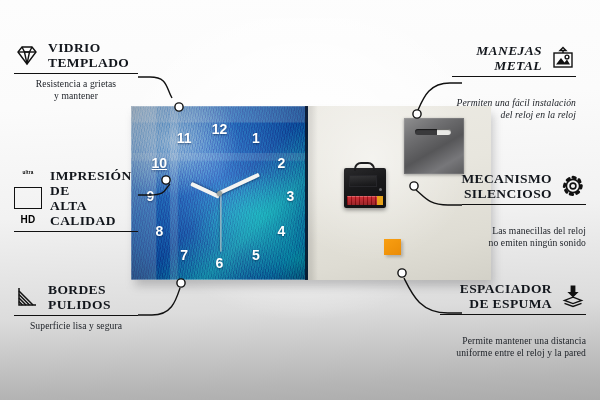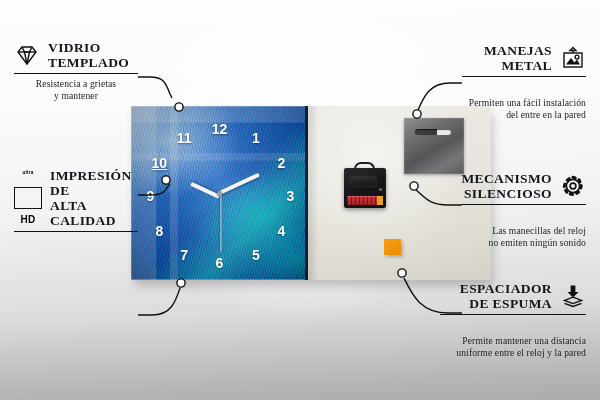--- a/index.html
+++ b/index.html
@@ -233,43 +233,66 @@
         <span class="h">HD</span>
       </span>
       <span class="title">
         <span>IMPRESIÓN DE</span><br>
         <span>ALTA CALIDAD</span>
       </span>
     </div>
     <div class="rule"></div>
   </div>
 
-
-  <div class="feat right" style="left:462px; top:43px; width:124px;">
+  <div class="feat left" style="left:14px; top:282px; width:124px;">
+    <div class="head">
+      <span class="ico">
+        <svg viewBox="0 0 26 24">
+            <g stroke="#111" stroke-width="1.5" fill="none">
+          <path d="M5 3 L5 20 L22 20"></path>
+          <path d="M5 6 L19 20"></path>
+              <path d="M5 9.5 L15.5 20"></path>
+              <path d="M5 13 L12 20"></path>
+              <path d="M5 16.5 L8.5 20"></path>
+        </g>
+          </svg>
+      </span>
+      <span class="title">
+        <span>BORDES</span><br>
+        <span>PULIDOS</span>
+      </span>
+    </div>
+    <div class="rule"></div>
+    <div class="desc">
+      <span>Superficie lisa y segura</span>
+    </div>
+  </div>
+
+  <div class="feat right" style="left:452px; top:43px; width:124px;font-style:italic;">
     <div class="head">
       <span class="title">
         <span>MANEJAS</span><br>
         <span>METAL</span>
       </span>
       <span class="ico">
         <svg viewBox="0 0 26 24">
             <g fill="none" stroke="#111" stroke-width="1.4">
           <path d="M10 4.5 L13 1.5 L16 4.5 Z"></path>
               <path d="M13 4.5 L13 7"></path>
           <rect x="4" y="7" width="18" height="14"></rect>
           <path d="M6 18.5 L11 12 L14.5 16.5 L17 13.5 L20 18.5 Z" fill="#111" stroke="none"></path>
           <circle cx="17" cy="11" r="1.9"></circle>
         </g>
           </svg>
       </span>
     </div>
     <div class="rule"></div>
     <div class="desc">
       <span>Permiten una fácil instalación</span><br>
-      <span>del entre en la pared</span>
+      <span>del reloj en la reloj</span>
     </div>
   </div>
 
   <div class="feat right" style="left:462px; top:171px; width:124px;">
     <div class="head">
       <span class="title">
         <span>MECANISMO</span><br>
         <span>SILENCIOSO</span>
       </span>
       <span class="ico">

